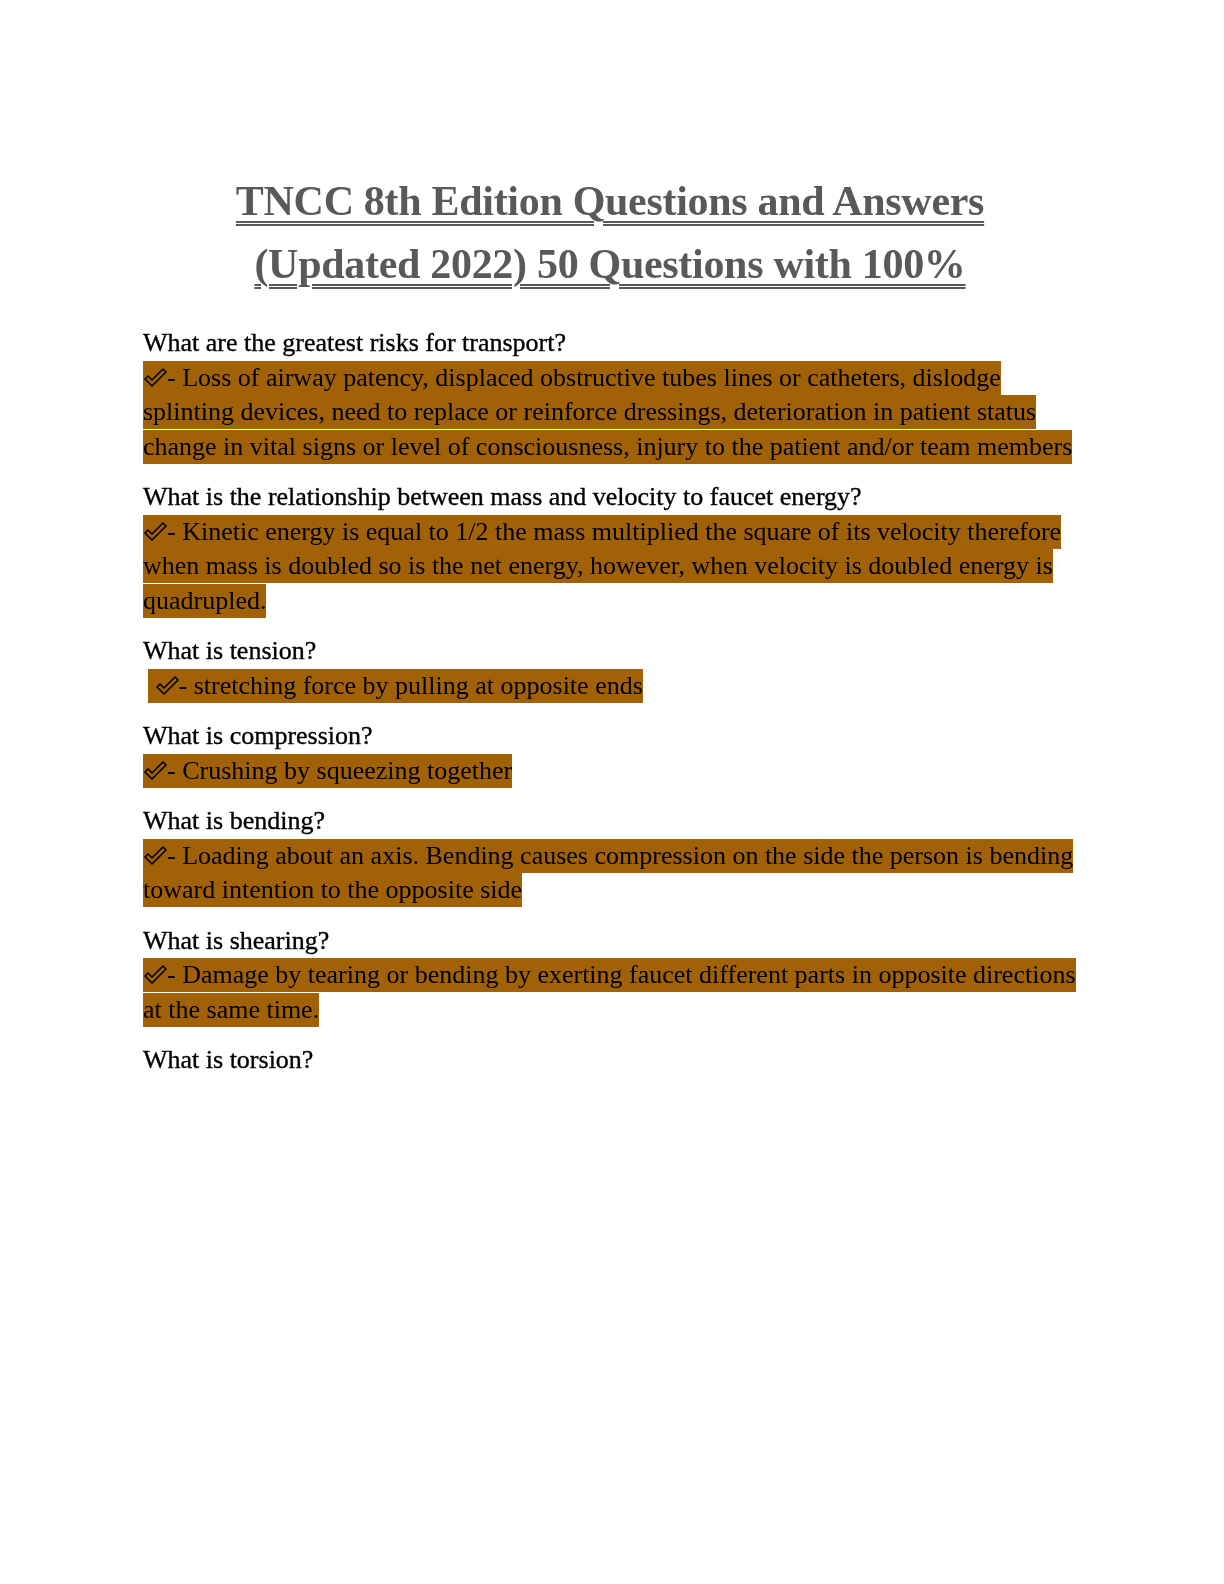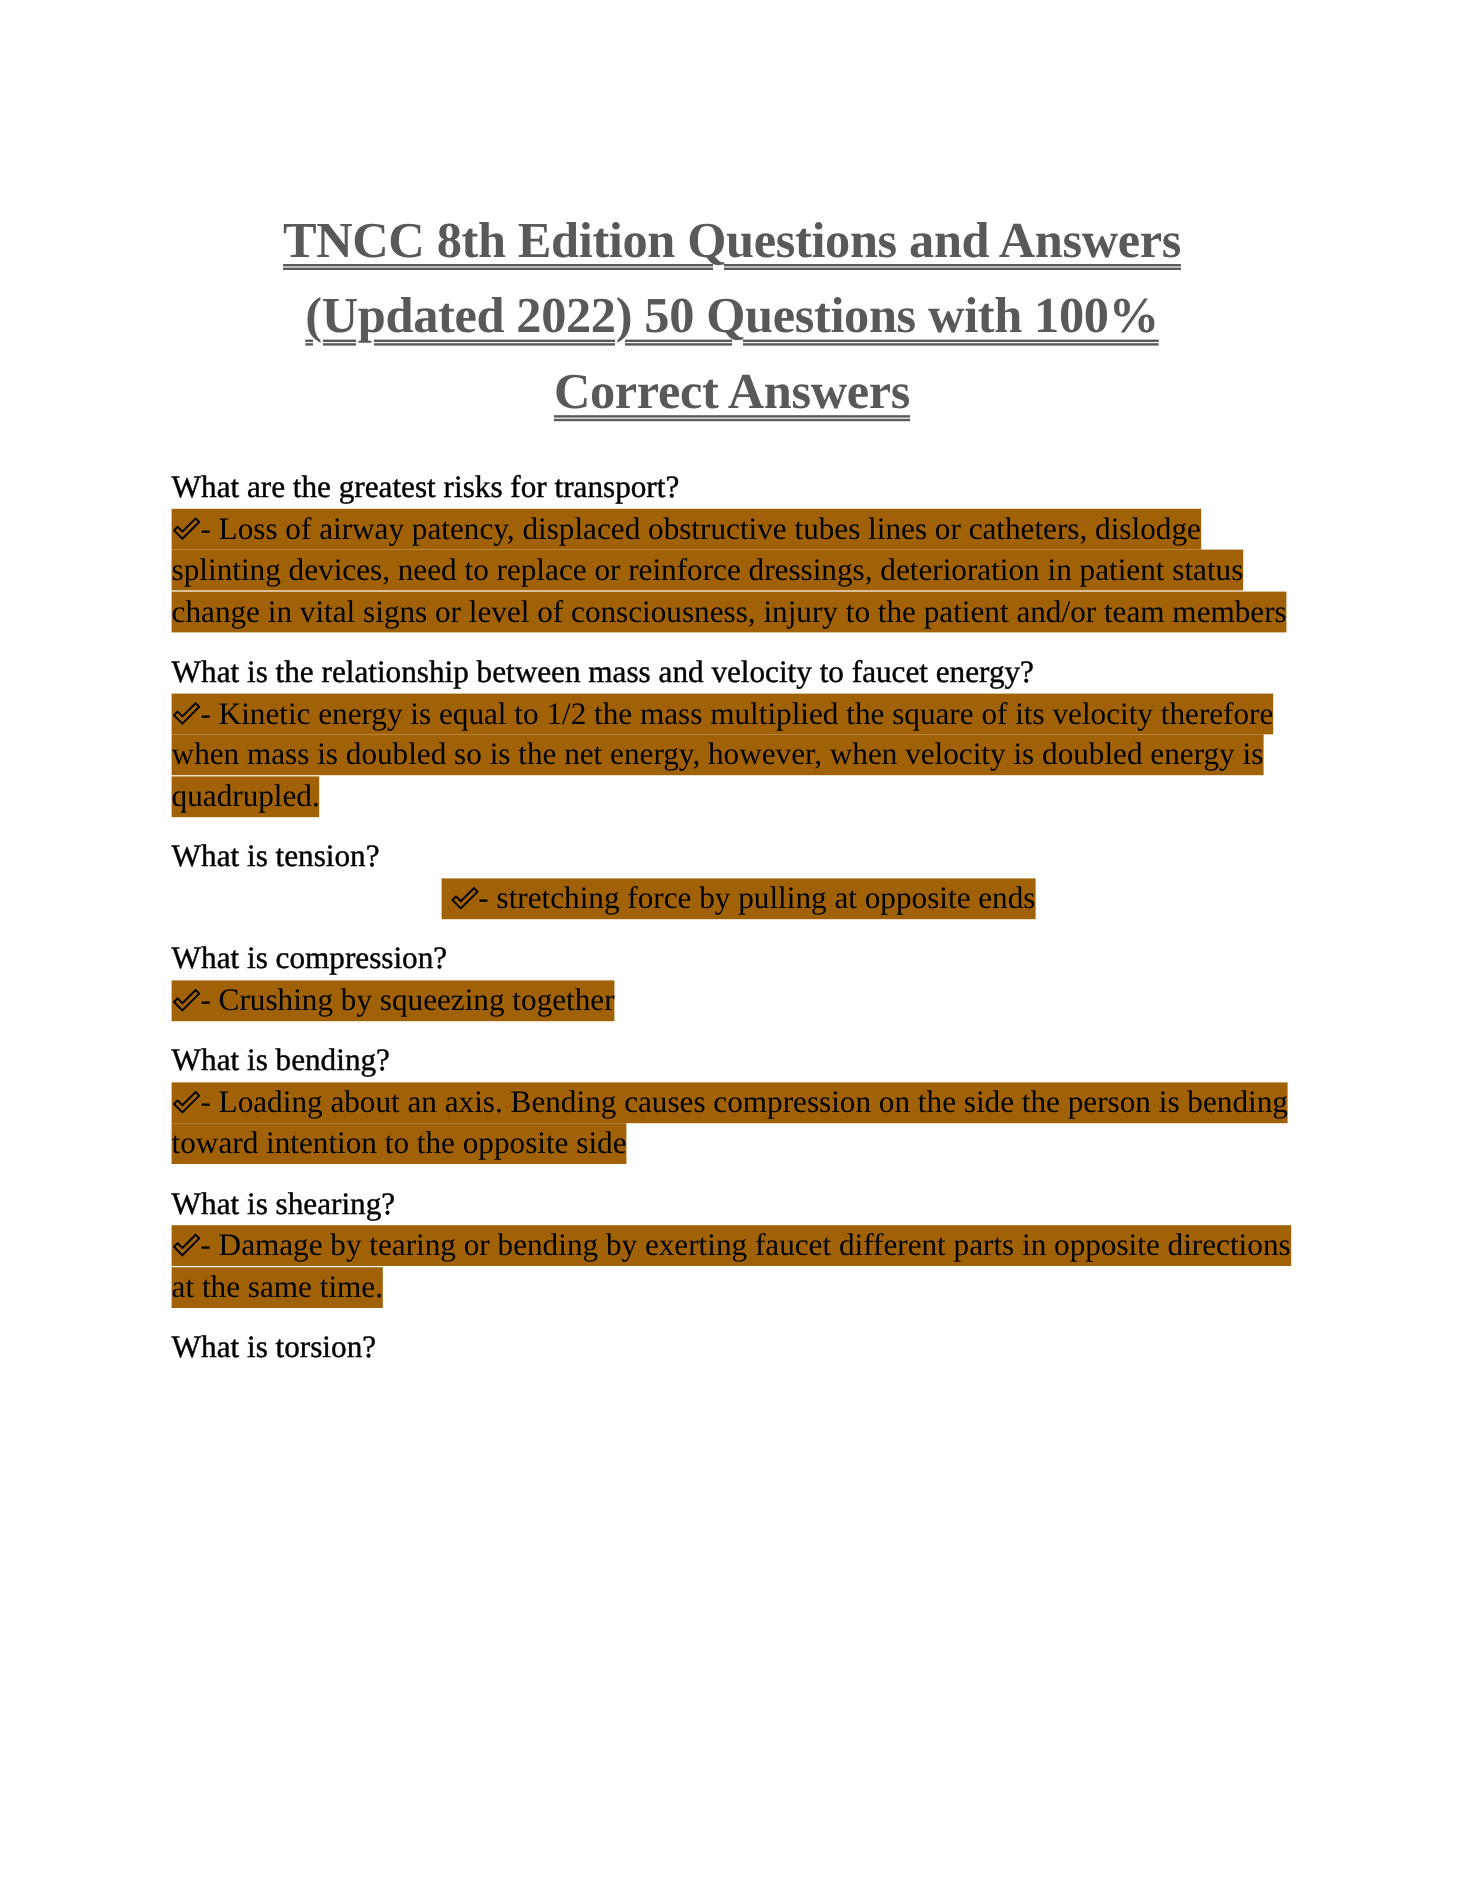--- a/index.html
+++ b/index.html
@@ -55,37 +55,35 @@
       color: #000000;
     }
     .answer .hl {
       background: #a16207;
       padding: 2px 0 3px 0;
       box-decoration-break: clone;
       -webkit-box-decoration-break: clone;
     }
     .answer.indent {
       padding-left: 5px;
-      text-align: center;
     }
     .check {
       display: inline-block;
       width: 24px;
       height: 20px;
       vertical-align: -2px;
     }
   </style>
 </head>
 <body>
 
 <div class="page">
   <h1 class="title">
     <span>TNCC 8th Edition Questions and Answers</span><br>
     <span>(Updated 2022) 50 Questions with 100%</span><br>
-    <span>Correct Answers</span>
   </h1>
 
   <div class="qa-list">
 
     <div class="qa">
       <p class="question">What are the greatest risks for transport?</p>
       <p class="answer"><span class="hl"><svg class="check" viewBox="0 0 24 20">
               <path d="M2 11 L5 8 L9 12 L20 1 L23 4 L9 18 Z" fill="none" stroke="#000" stroke-width="1.6" stroke-linejoin="round"></path>
             </svg><span>- </span><span>Loss of airway patency, displaced obstructive tubes lines or catheters, dislodge splinting devices, need to replace or reinforce dressings, deterioration in patient status change in vital signs or level of consciousness, injury to the patient and/or team members</span></span></p>
     </div>

